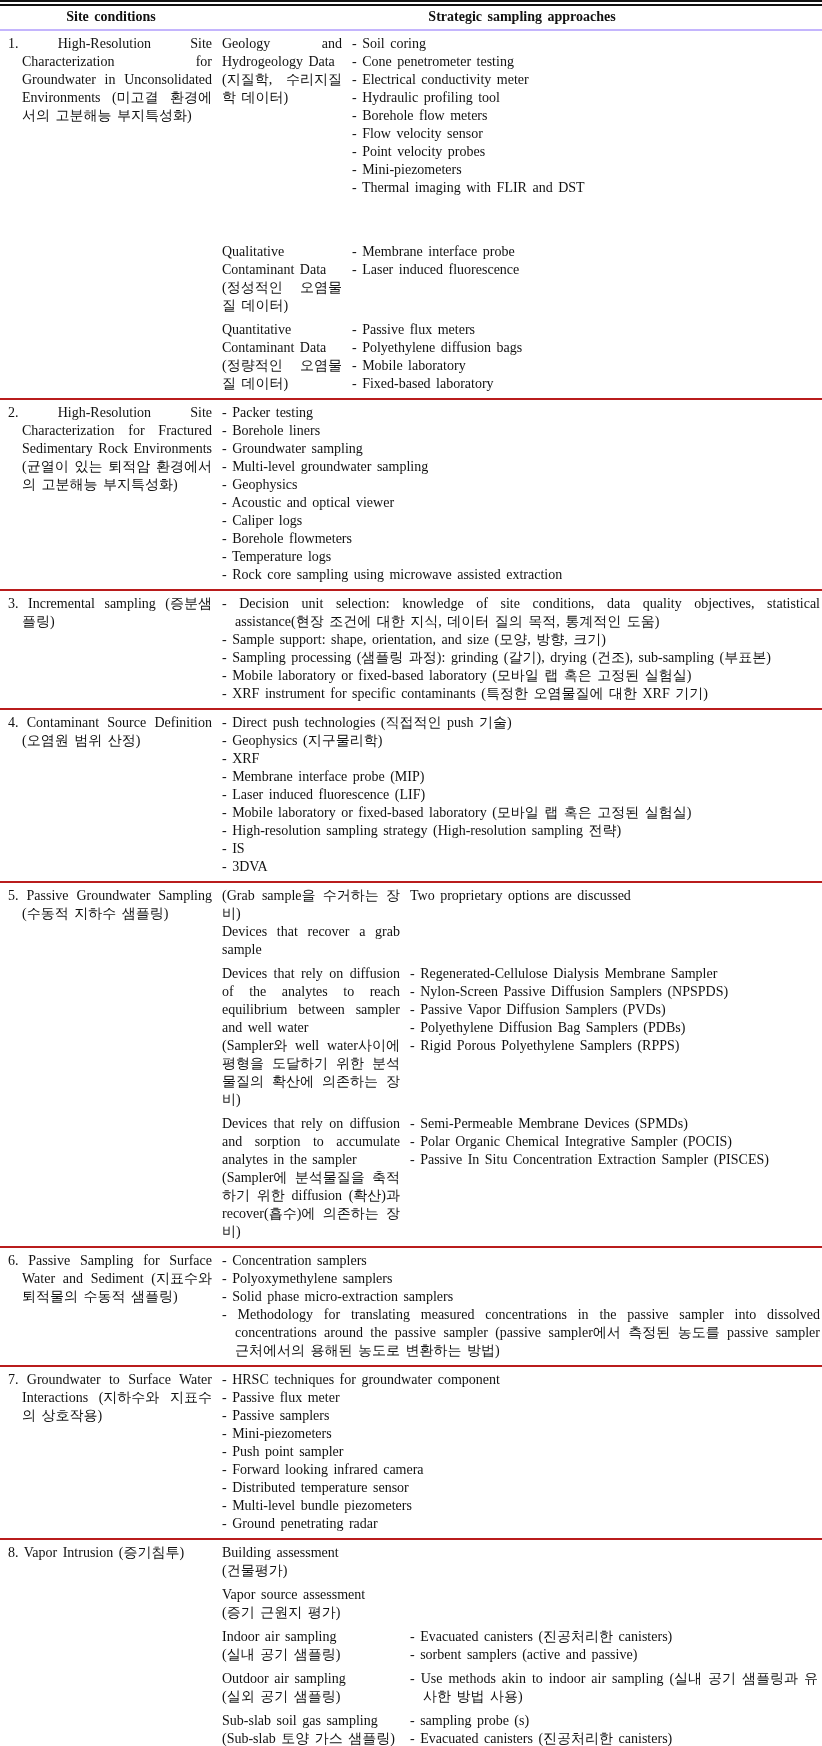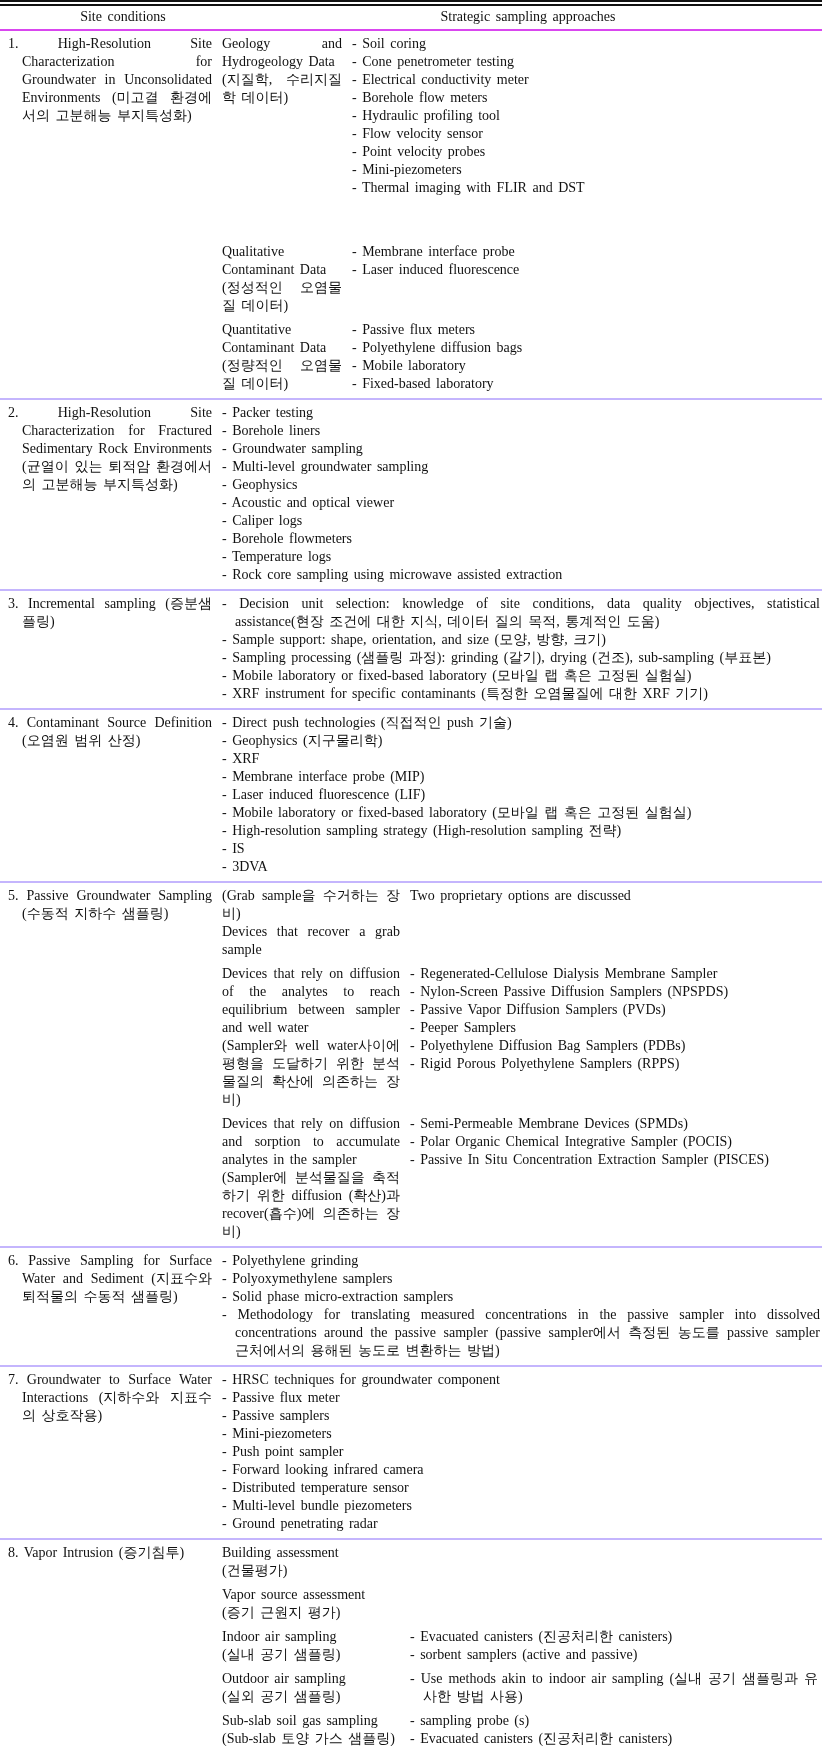--- a/index.html
+++ b/index.html
@@ -21,30 +21,31 @@
   }
   
   .rule-double {
     height: 2px;
     border-top: 2px solid #111;
     border-bottom: 2px solid #111;
   }
   .header-row {
     display: grid;
     grid-template-columns: 222px 1fr;
-    padding: 2px 0 3px 12px;
-    border-bottom: 2px solid #d946ef;
+    padding: 2px 0 3px 0;
+    border-bottom: 2px solid #c4b5fd;
+    font-weight: bold;
   }
   .header-cell {
     text-align: center;
   }
   .row {
     display: grid;
     grid-template-columns: 222px 1fr;
-    border-bottom: 2px solid #c4b5fd;
+    border-bottom: 2px solid #b91c1c;
     padding: 4px 0 5px 0;
   }
   .col1 {
     padding: 0 10px 0 22px;
     text-indent: -14px;
     text-align: justify;
   }
   .colR { padding-right: 2px; }
   .item {
     padding-left: 13px;
@@ -78,22 +79,22 @@
         <div class="colR">
           <div class="group" style="grid-template-columns: 130px 1fr;">
             <div class="glabel">
               <div>Geology and Hydrogeology Data</div>
               <div>(지질학, 수리지질학 데이터)</div>
             </div>
             <div class="gitems">
               <div class="item">- Soil coring</div>
               <div class="item">- Cone penetrometer testing</div>
               <div class="item">- Electrical conductivity meter</div>
+              <div class="item">- Hydraulic profiling tool</div>
               <div class="item">- Borehole flow meters</div>
-              <div class="item">- Hydraulic profiling tool</div>
               <div class="item">- Flow velocity sensor</div>
               <div class="item">- Point velocity probes</div>
               <div class="item">- Mini-piezometers</div>
               <div class="item">- Thermal imaging with FLIR and DST</div>
             </div>
           </div>
           <div class="group" style="grid-template-columns: 130px 1fr; margin-top: 46px;">
             <div class="glabel">
               <div>Qualitative Contaminant Data</div>
               <div>(정성적인 오염물질 데이터)</div>
@@ -170,42 +171,41 @@
           </div>
           <div class="group" style="grid-template-columns: 188px 1fr;">
             <div class="glabel">
               <div>Devices that rely on diffusion of the analytes to reach equilibrium between sampler and well water</div>
               <div>(Sampler와 well water사이에 평형을 도달하기 위한 분석물질의 확산에 의존하는 장비)</div>
             </div>
             <div class="gitems">
               <div class="item">- Regenerated-Cellulose Dialysis Membrane Sampler</div>
               <div class="item">- Nylon-Screen Passive Diffusion Samplers (NPSPDS)</div>
               <div class="item">- Passive Vapor Diffusion Samplers (PVDs)</div>
-              <div class="item">- Peeper Samplers</div>
               <div class="item">- Polyethylene Diffusion Bag Samplers (PDBs)</div>
               <div class="item">- Rigid Porous Polyethylene Samplers (RPPS)</div>
             </div>
           </div>
           <div class="group" style="grid-template-columns: 188px 1fr;">
             <div class="glabel">
               <div>Devices that rely on diffusion and sorption to accumulate analytes in the sampler</div>
               <div>(Sampler에 분석물질을 축적하기 위한 diffusion (확산)과 recover(흡수)에 의존하는 장비)</div>
             </div>
             <div class="gitems">
               <div class="item">- Semi-Permeable Membrane Devices (SPMDs)</div>
               <div class="item">- Polar Organic Chemical Integrative Sampler (POCIS)</div>
               <div class="item">- Passive In Situ Concentration Extraction Sampler (PISCES)</div>
             </div>
           </div>
         </div>
       </div>
       <div class="row">
         <div class="col1">6. Passive Sampling for Surface Water and Sediment (지표수와 퇴적물의 수동적 샘플링)</div>
         <div class="colR">
-          <div class="item">- Polyethylene grinding</div>
+          <div class="item">- Concentration samplers</div>
           <div class="item">- Polyoxymethylene samplers</div>
           <div class="item">- Solid phase micro-extraction samplers</div>
           <div class="item">- Methodology for translating measured concentrations in the passive sampler into dissolved concentrations around the passive sampler (passive sampler에서 측정된 농도를 passive sampler 근처에서의 용해된 농도로 변환하는 방법)</div>
         </div>
       </div>
       <div class="row">
         <div class="col1">7. Groundwater to Surface Water Interactions (지하수와 지표수의 상호작용)</div>
         <div class="colR">
           <div class="item">- HRSC techniques for groundwater component</div>
           <div class="item">- Passive flux meter</div>

